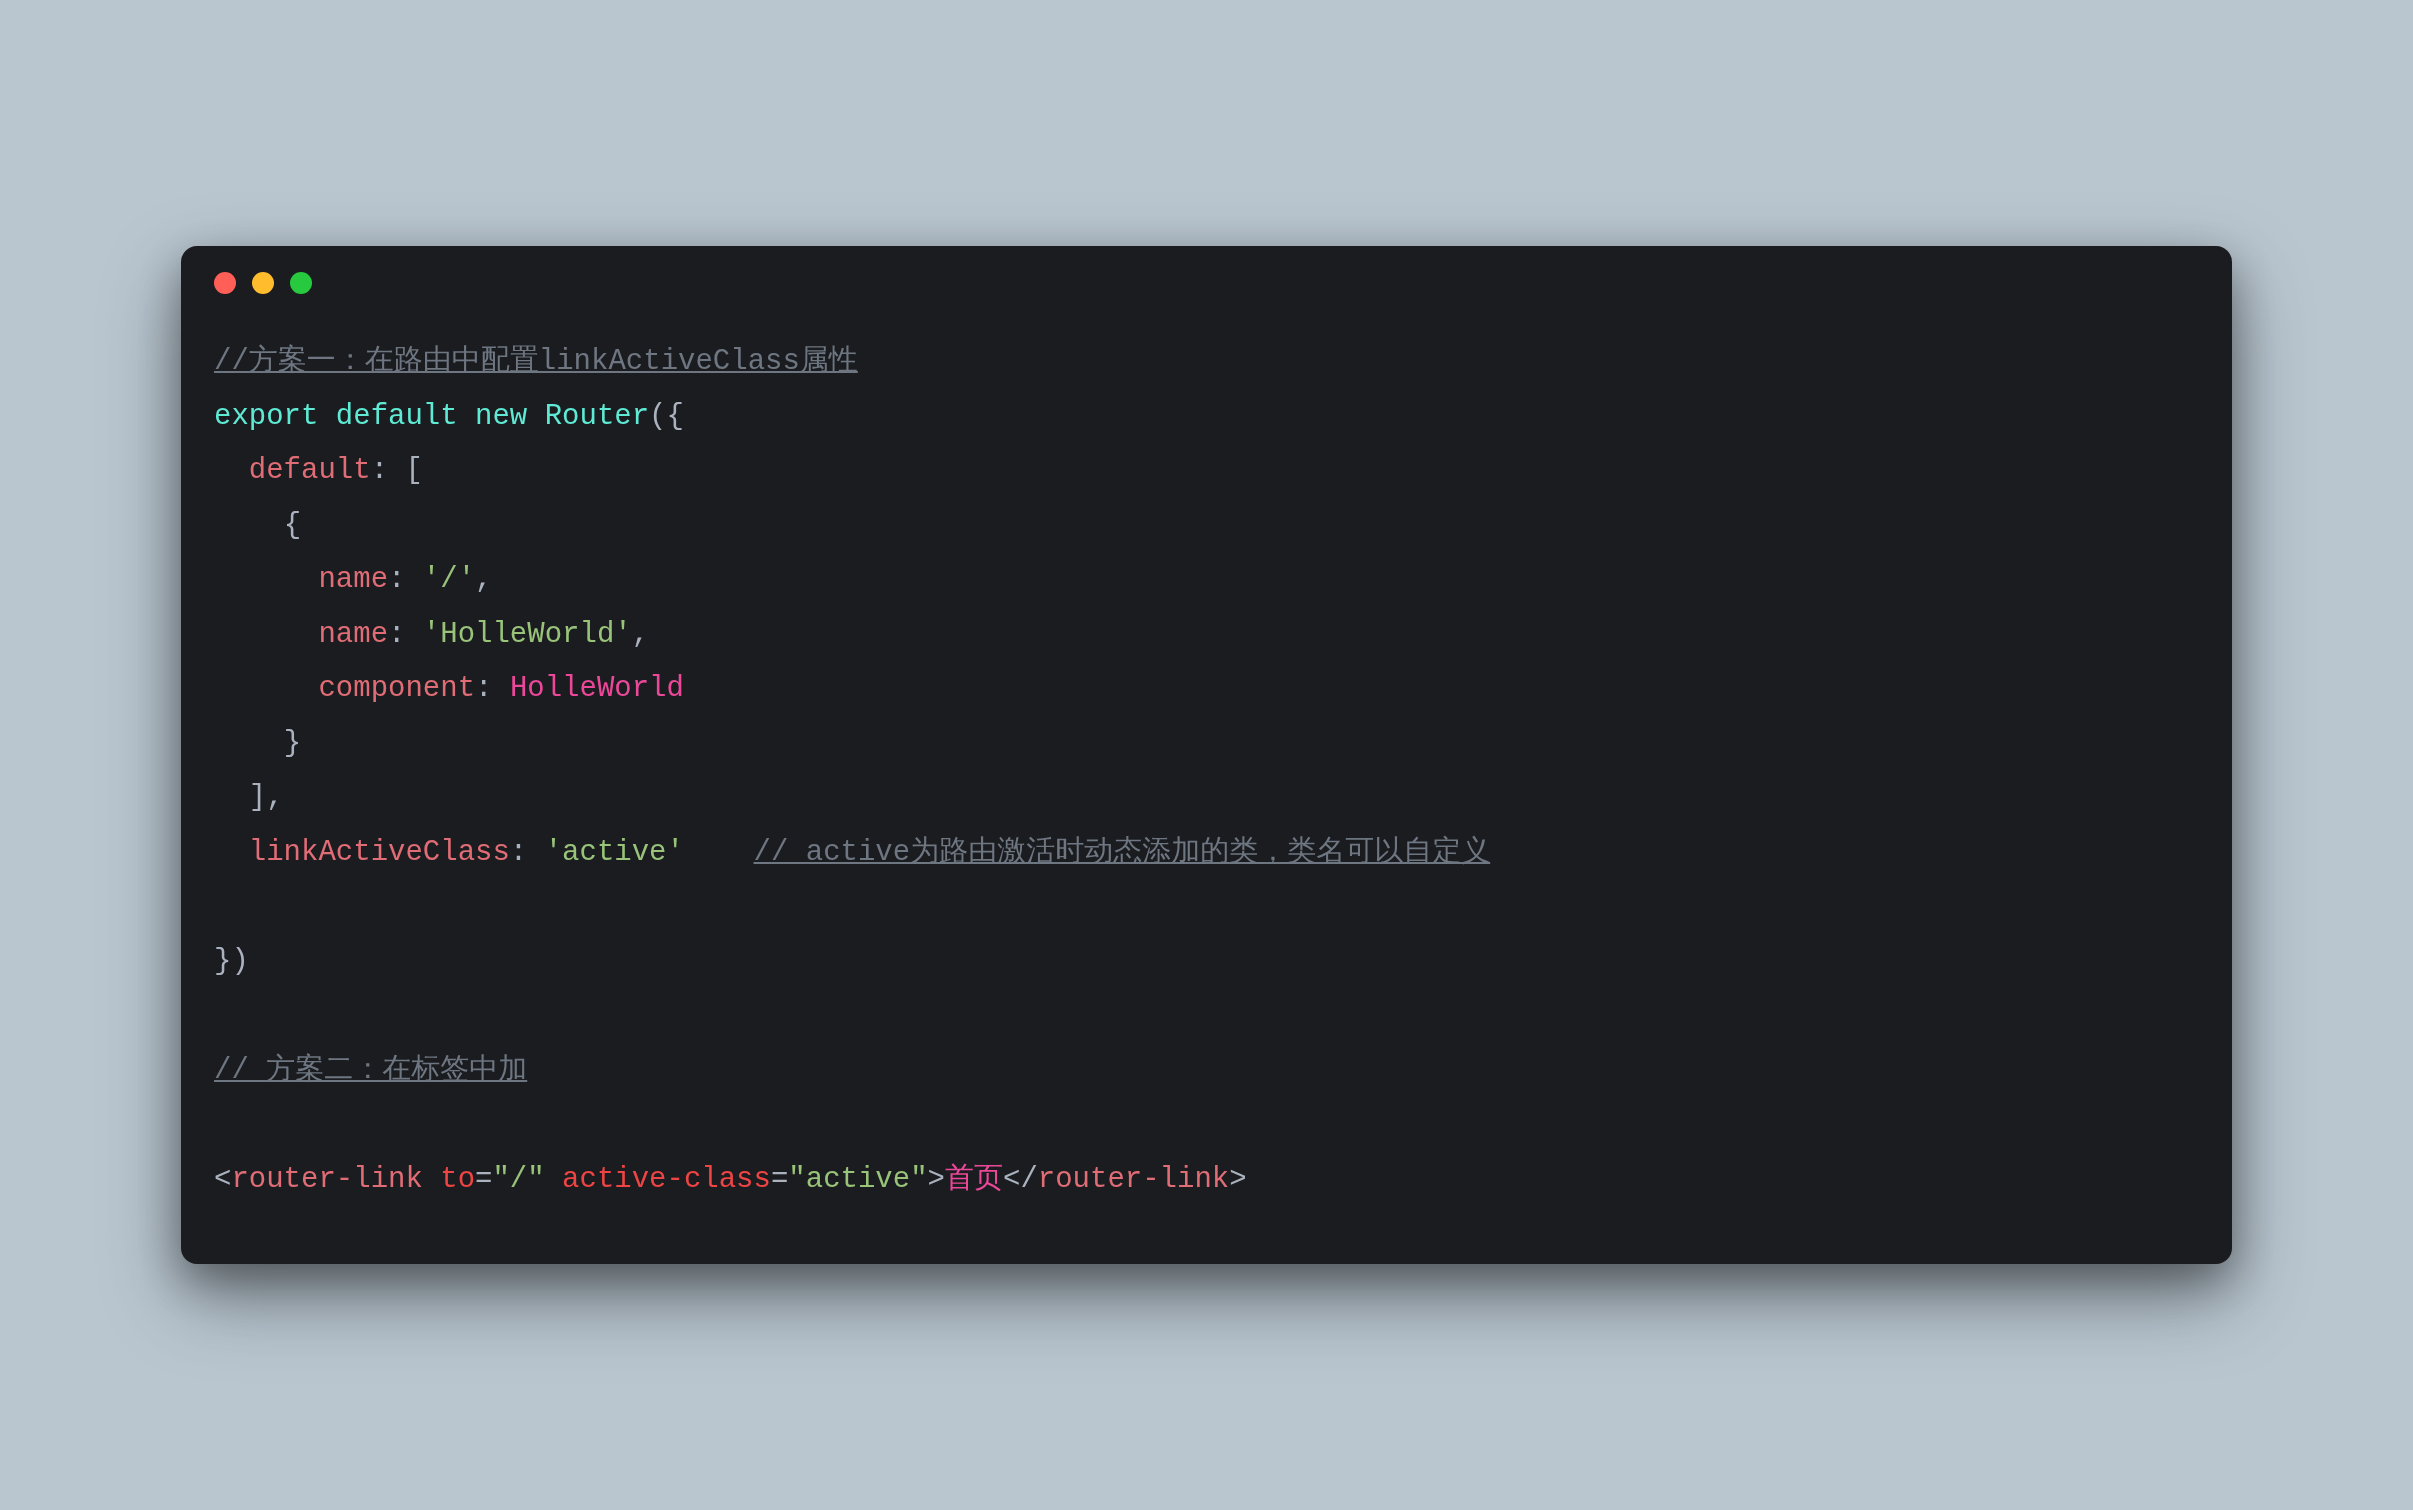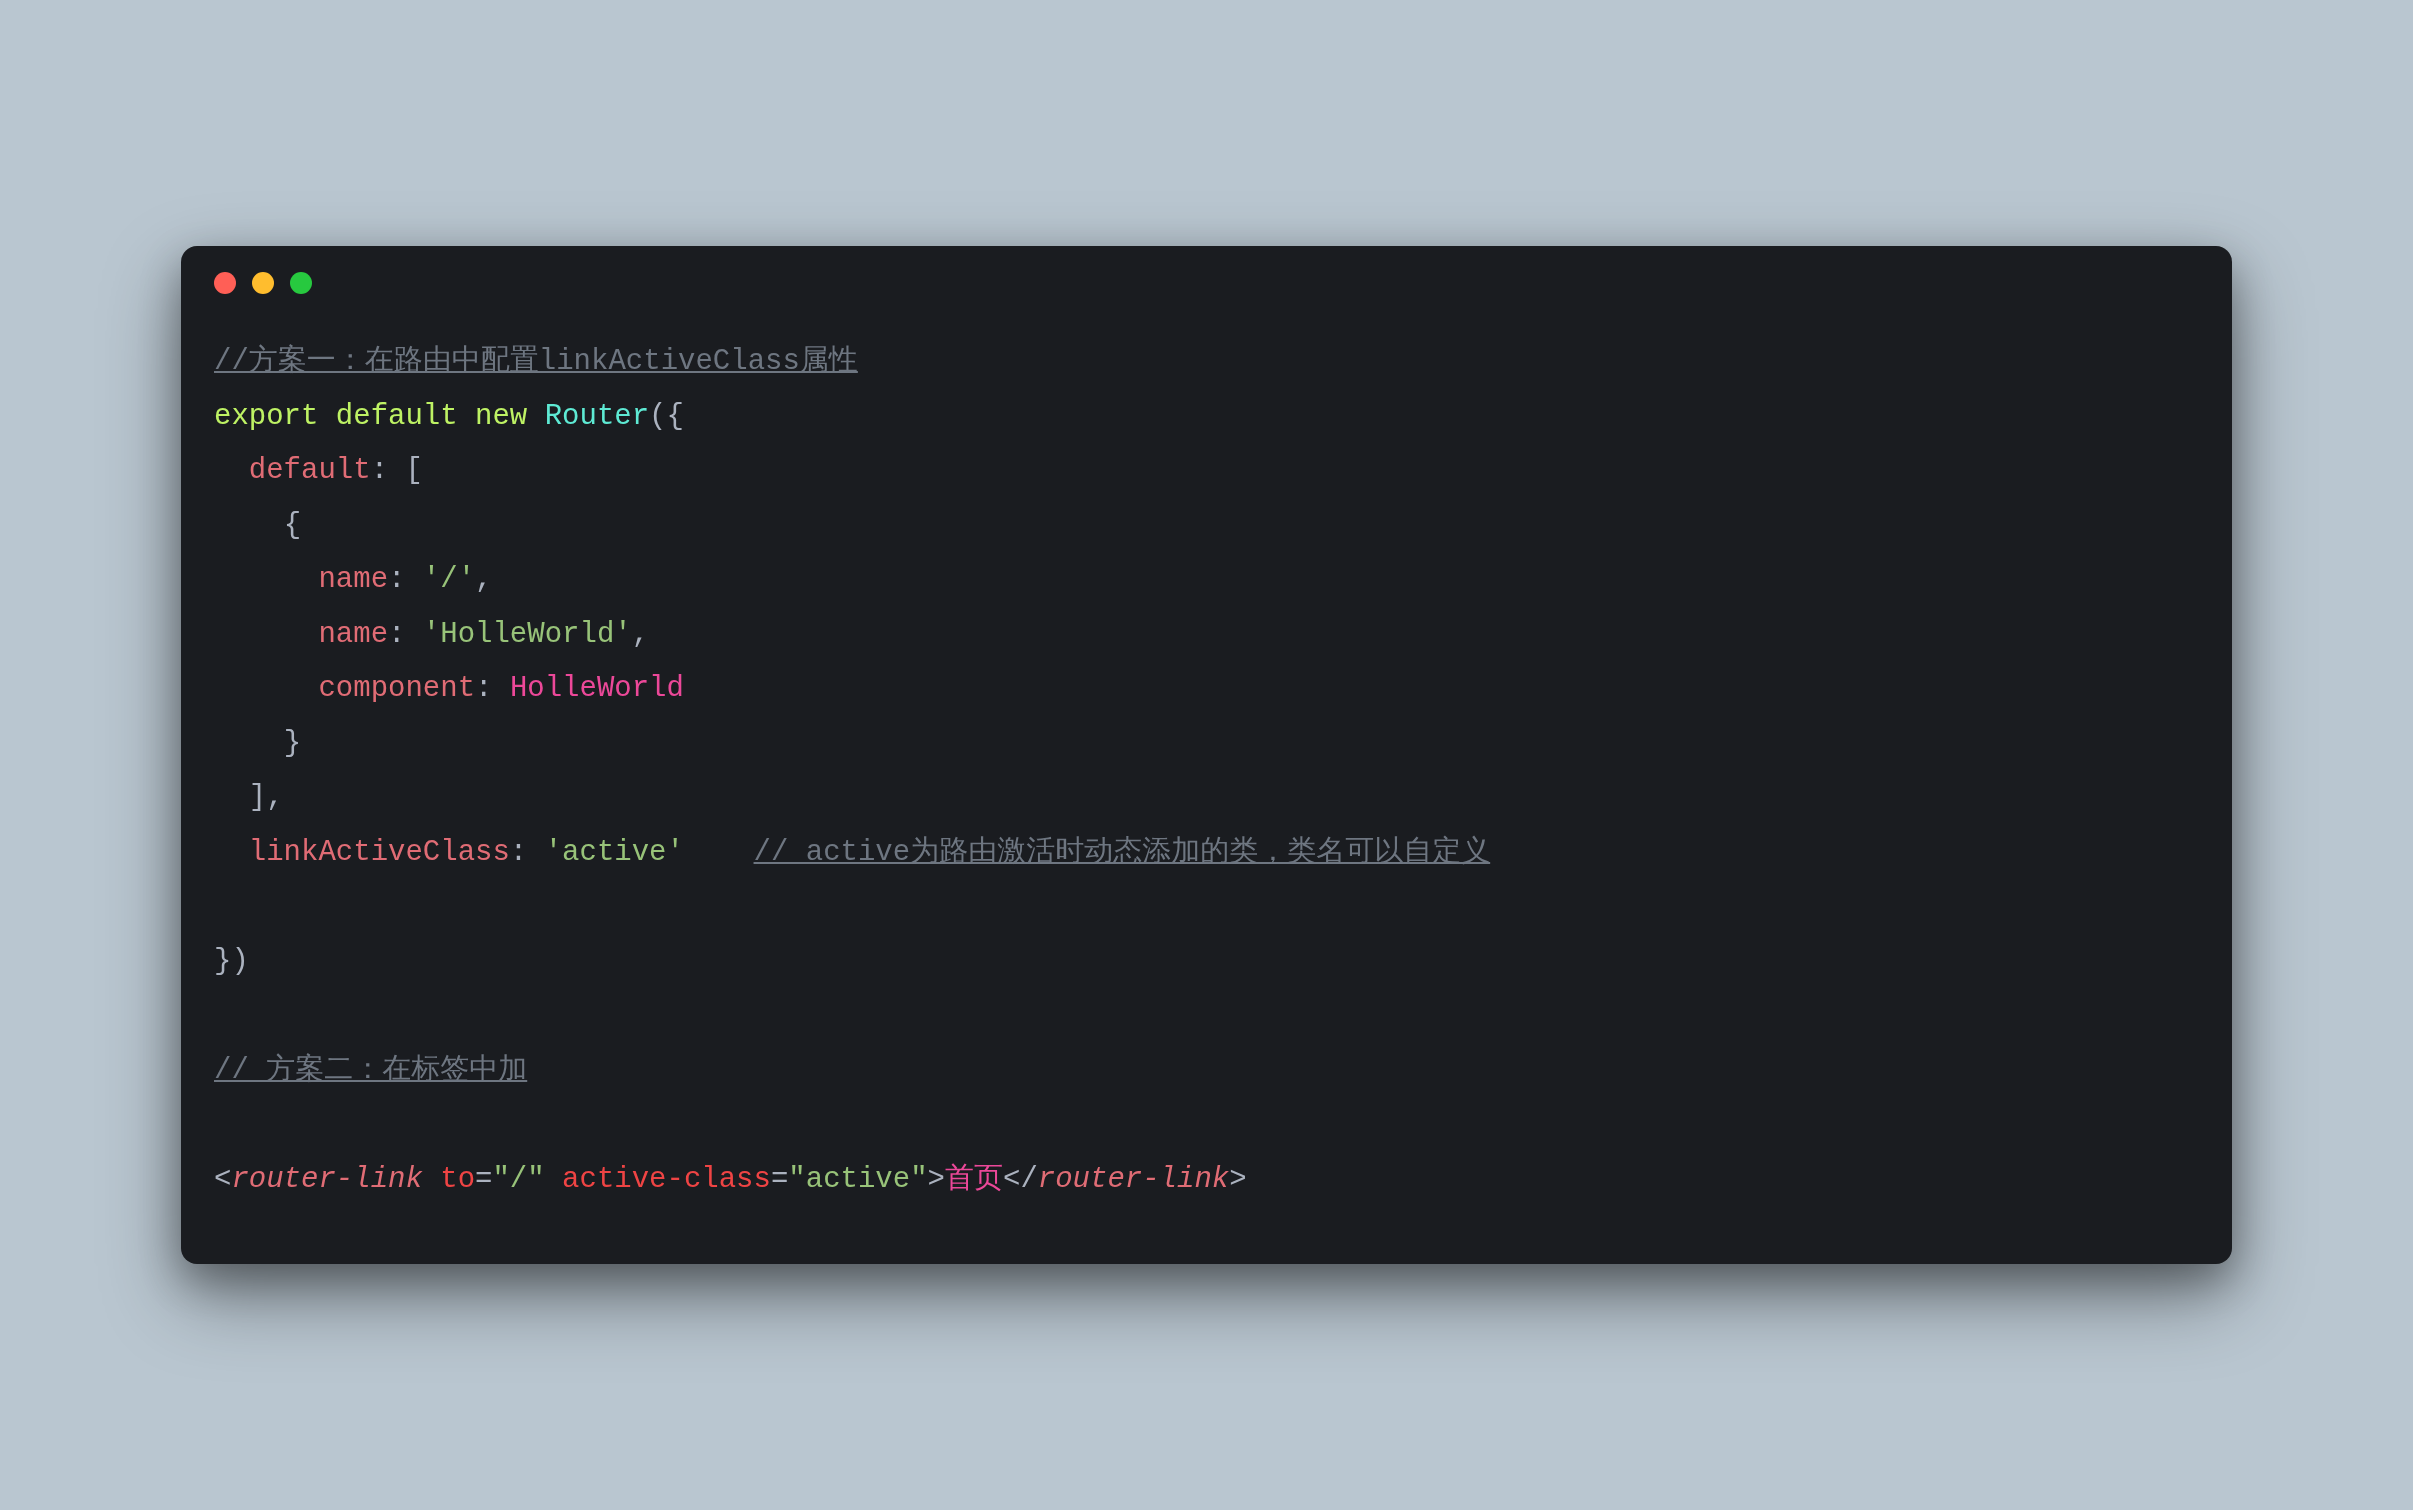--- a/index.html
+++ b/index.html
@@ -40,26 +40,26 @@
     .tl-max { background: #27c93f; }
     .code-area {
       padding: 32px 33px 56px 33px;
       font-size: 29px;
       line-height: 1.88;
       color: #abb2bf;
       white-space: pre;
       font-family: Menlo, Monaco, Consolas, "Courier New", monospace;
     }
     .cm { color: #6e7681; text-decoration: underline; }
-    .kw { color: #bef264; }
+    .kw { color: #5eead4; }
     .str { color: #98c379; }
     .attr { color: #e06c75; }
     .fn { color: #5eead4; text-align: center; }
     .pn { color: #abb2bf; }
-    .tag { color: #e06c75; font-style: italic; }
+    .tag { color: #e06c75; }
     .aname { color: #ef4444; }
     .txt { color: #ec4899; }
   </style>
 </head>
 <body>
 
 <div class="window">
   <div class="titlebar">
     <div class="traffic-light tl-close"></div>
     <div class="traffic-light tl-min"></div>

